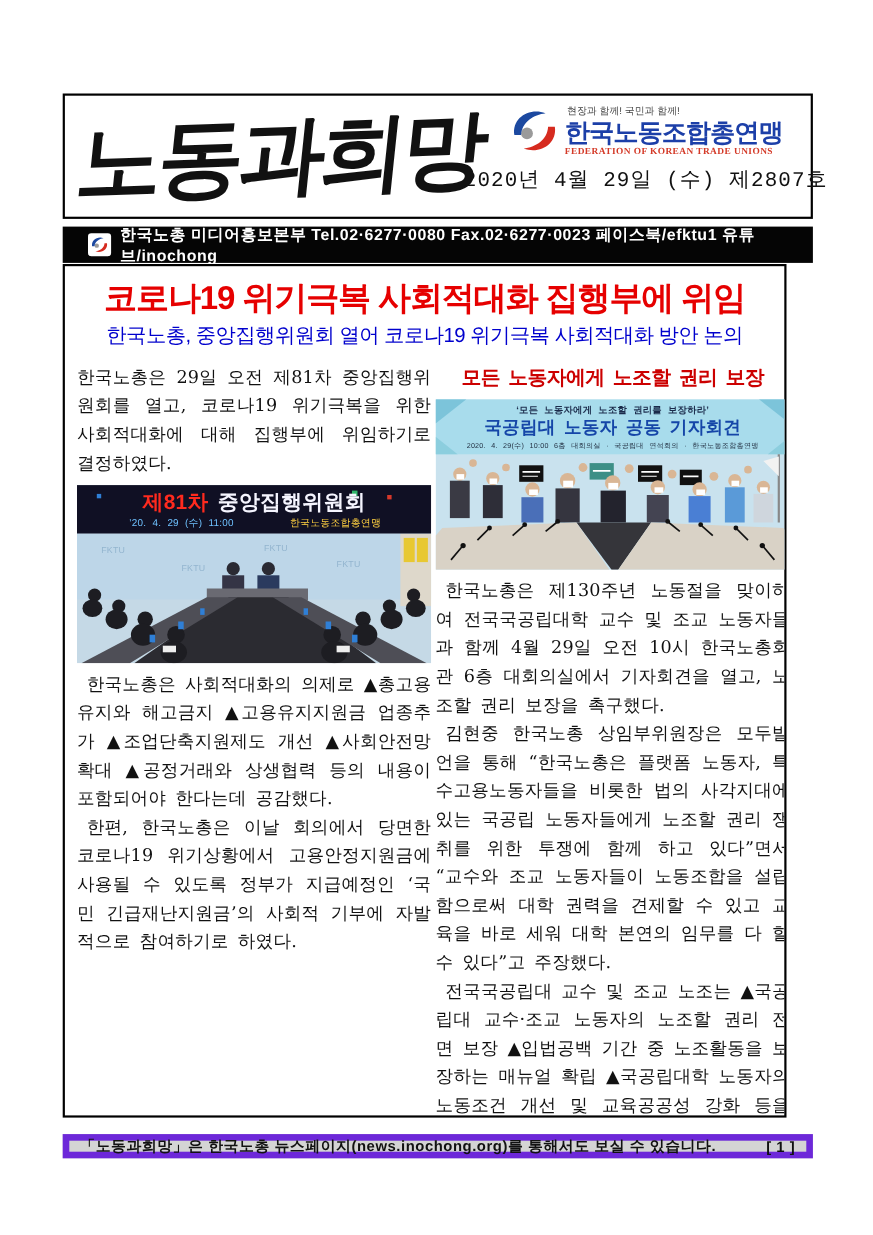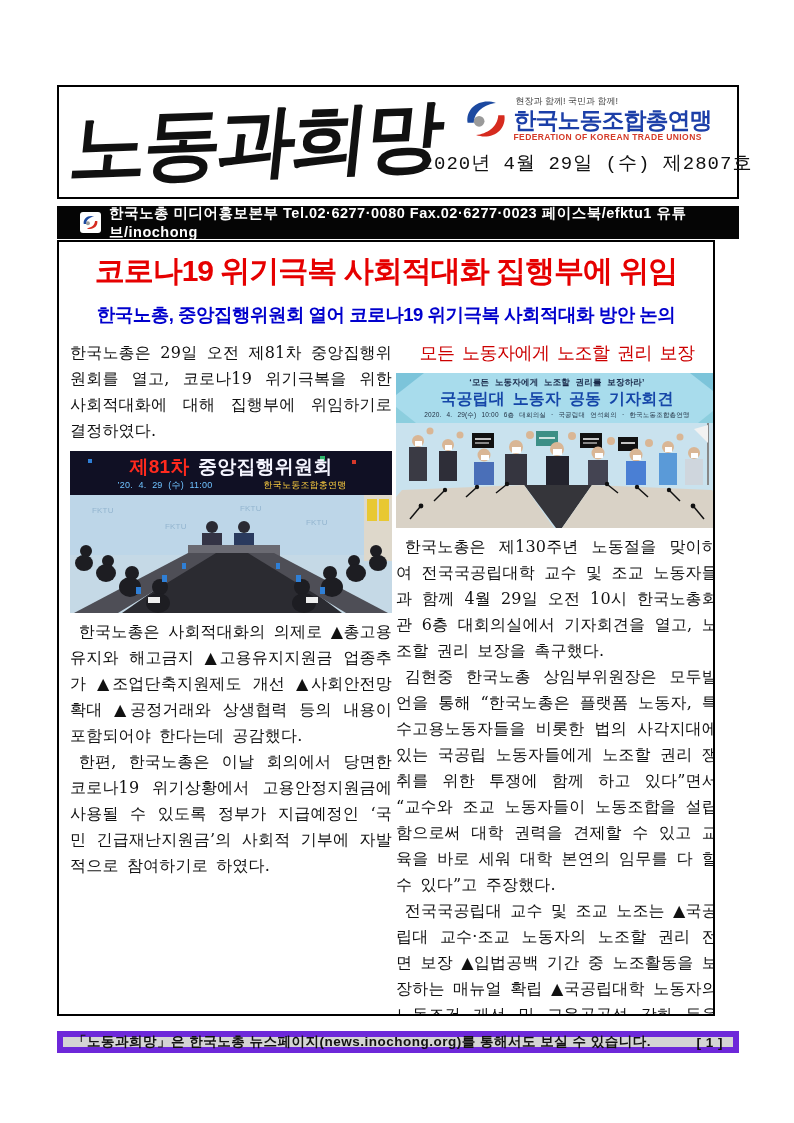--- a/index.html
+++ b/index.html
@@ -15,46 +15,46 @@
                transform:rotate(-2deg) skewX(-8deg);padding-left:6px;}
   .org-block{width:292px;display:flex;flex-direction:column;align-items:center;
              justify-content:flex-start;padding:8px 8px 4px 0;box-sizing:border-box;}
   .org-row{display:flex;align-items:center;gap:5px;}
   .logo-mark{width:46px;height:46px;flex:0 0 auto;}
   .org-text{display:flex;flex-direction:column;align-items:flex-start;}
   .org-tagline{font-size:9px;color:#444;font-family:"Liberation Sans",sans-serif;margin-left:2px;}
   .org-name{font-size:23px;font-weight:900;color:#1c3fa8;letter-spacing:-1px;
             font-family:"Liberation Sans",sans-serif;line-height:24px;}
   .org-name-en{font-size:8.5px;font-weight:bold;color:#d43a28;letter-spacing:0.4px;
-               font-family:Liberation Sans, sans-serif;}
+               font-family:Liberation Serif, serif;}
   .issue-date{margin-top:8px;font-size:19px;letter-spacing:1px;white-space:nowrap;
               font-family:Liberation Mono, monospace;}
 
   
   .contact-bar{position:absolute;left:57px;top:206px;width:682px;height:33px;background:#050505;
                color:#fff;display:flex;align-items:center;gap:8px;padding:0 23px;box-sizing:border-box;
                font-family:"Liberation Sans",sans-serif;font-size:14.5px;font-weight:bold;letter-spacing:0.5px;}
   .mini-logo{width:21px;height:21px;background:#fff;border-radius:3px;flex:0 0 auto;
              display:flex;align-items:center;justify-content:center;}
   .mini-logo svg{width:17px;height:17px;}
 
   
   .main-box{position:absolute;left:57px;top:240px;width:658px;height:776px;border:2px solid #000;
             box-sizing:border-box;padding:6px 11px 4px 11px;overflow:hidden;}
   .headline{color:#e60000;font-size:30px;font-weight:900;text-align:center;letter-spacing:-1px;
             font-family:"Liberation Sans",sans-serif;margin-top:3px;}
-  .subheadline{color:#0000cd;font-size:18.5px;font-weight:bold;text-align:center;letter-spacing:-0.5px;
-               font-family:"Liberation Sans",sans-serif;margin-top:10px;}
+  .subheadline{color:#0000cd;font-size:18.5px;font-weight:normal;text-align:center;letter-spacing:-0.5px;
+               font-family:"Liberation Sans",sans-serif;}
   .columns{display:flex;gap:4px;margin-top:13px;}
   .col{width:322px;font-size:16px;line-height:26px;text-align:justify;
        letter-spacing:0.2px;word-spacing:3px;}
   .col p{margin:0;}
   .col p.indent{text-indent:0.55em;}
   .photo{width:322px;margin:7px 0 6px 0;display:block;}
-  .right-col-head{color:#cc0000;font-size:18px;font-weight:normal;text-align:center;
+  .right-col-head{color:#cc0000;font-size:18px;font-weight:bold;text-align:center;
                   font-family:"Liberation Sans",sans-serif;letter-spacing:-0.5px;margin-bottom:2px;}
 
   
   .footer-bar{position:absolute;left:57px;top:1031px;width:682px;height:22px;background:#d4d4d4;
               border:6px solid #6d28d9;box-sizing:border-box;display:flex;align-items:center;
               justify-content:space-between;padding:0 10px;
               font-family:"Liberation Sans",sans-serif;font-size:13.5px;font-weight:bold;letter-spacing:0.5px;}
 </style>
 </head>
 <body>

